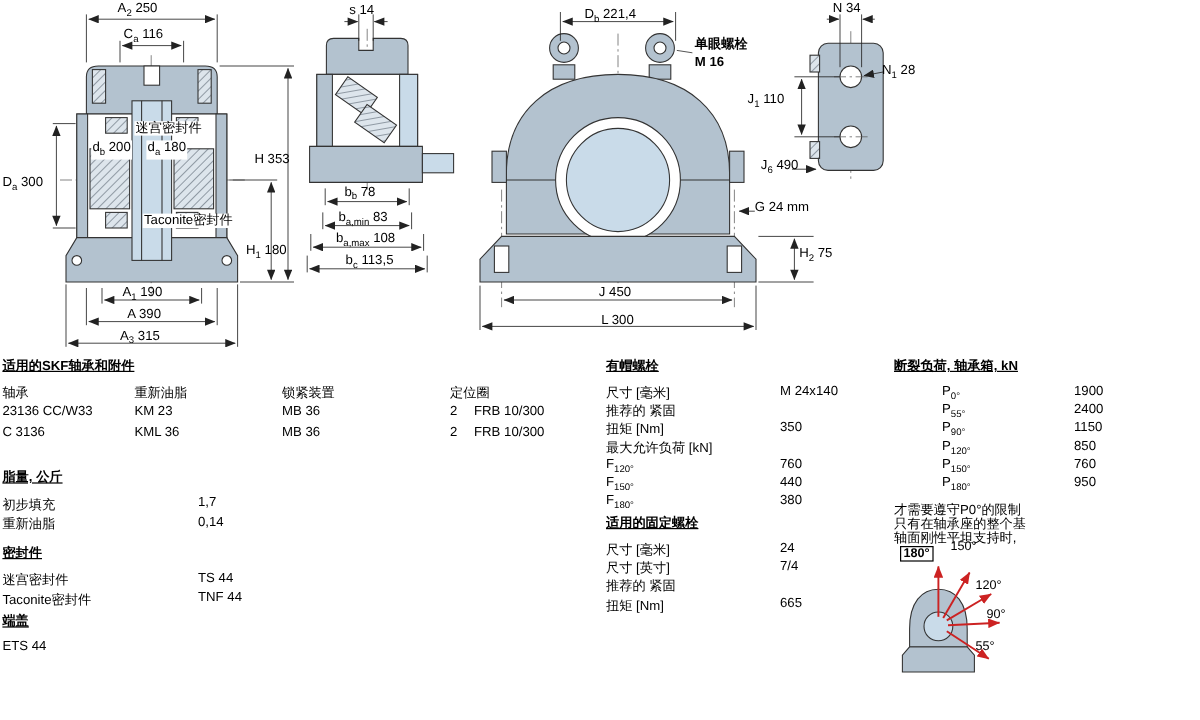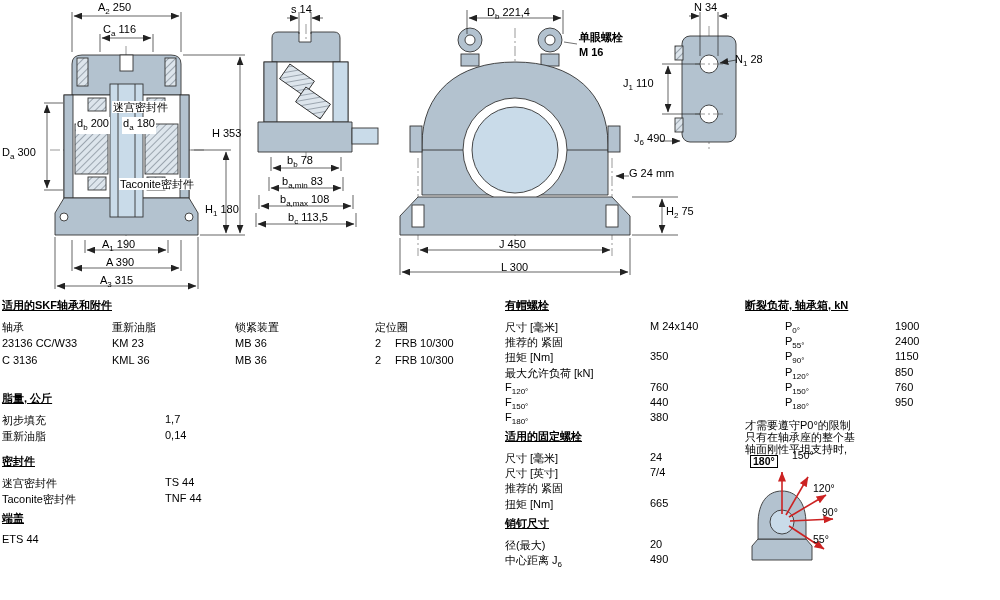--- a/index.html
+++ b/index.html
@@ -328,31 +328,20 @@
     <div class="mrow">
         <span class="ml">推荐的 紧固</span>
         <span></span>
       </div>
     <div class="mrow">
         <span class="ml">扭矩 [Nm]</span>
         <span>665</span>
       </div>
   </div>
 
-  <div class="blk" style="left:505px;top:517px">
-    <div class="btitle">销钉尺寸</div>
-    <div class="mrow">
-        <span class="ml">径(最大)</span>
-        <span>20</span>
-      </div>
-    <div class="mrow">
-        <span class="ml">中心距离 J<sub>6</sub></span>
-        <span>490</span>
-      </div>
-  </div>
 
   <div class="blk" style="left:745px;top:299px;width:250px">
     <div class="btitle">断裂负荷, 轴承箱, kN</div>
     <div class="mrow">
         <span class="bll">P<sub>0°</sub></span>
         <span>1900</span>
       </div>
     <div class="mrow">
         <span class="bll">P<sub>55°</sub></span>
         <span>2400</span>

